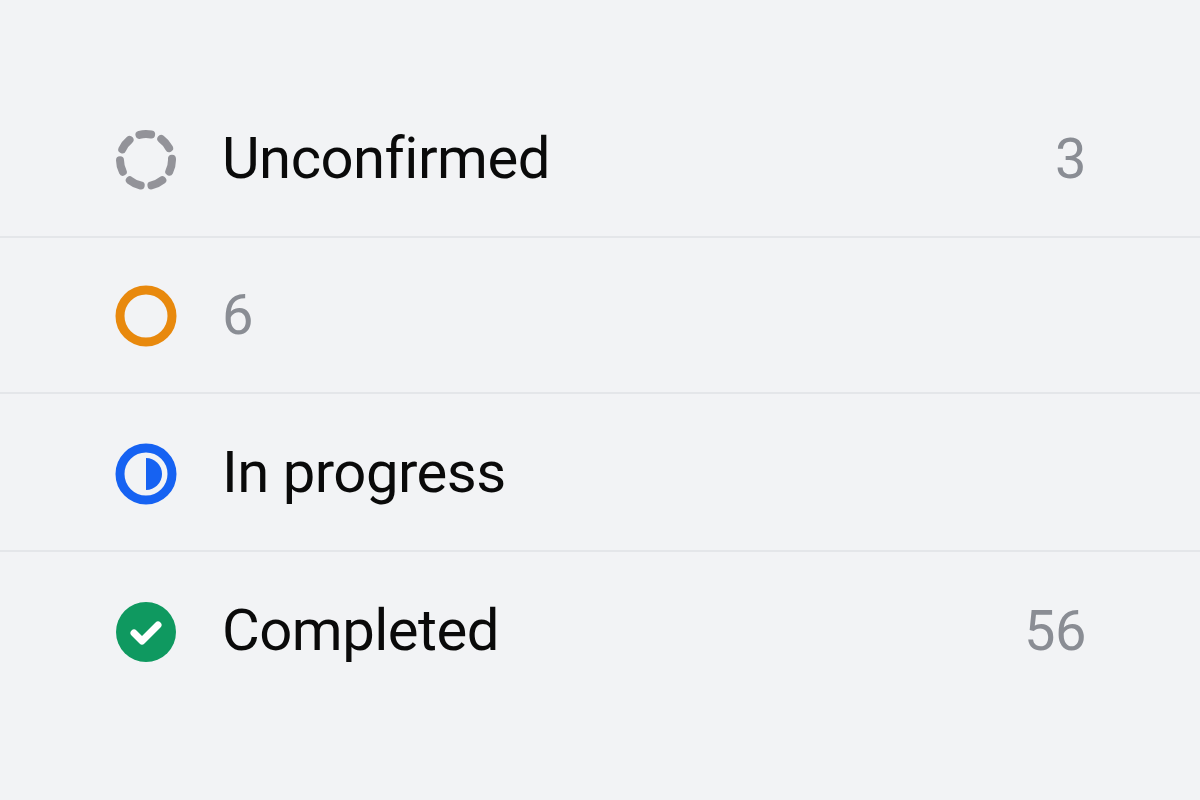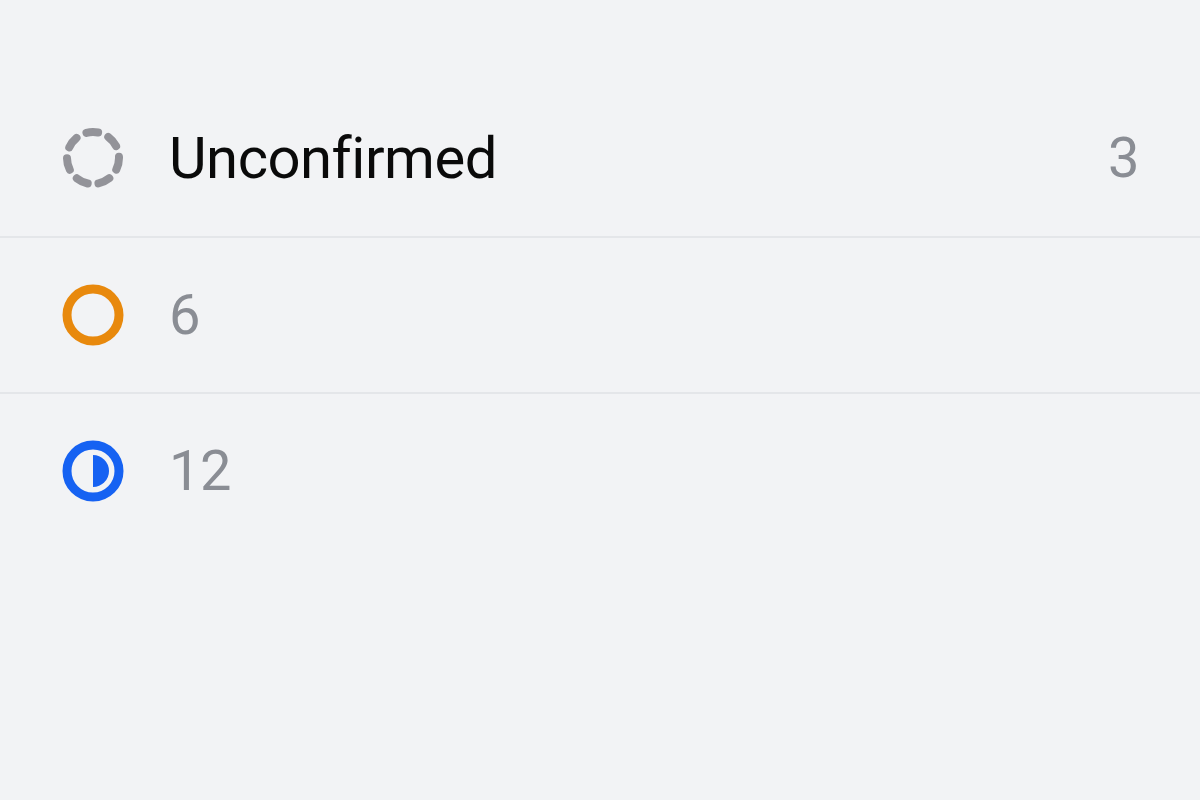--- a/index.html
+++ b/index.html
@@ -14,22 +14,22 @@
       height: 800px;
       overflow: hidden;
     }
     .status-list {
       display: flex;
       flex-direction: column;
       padding-top: 80px;
     }
     .status-row {
       display: flex;
-      align-items: center;
-      padding: 44px 61px;
+      align-items: flex-end;
+      padding: 44px 114px;
       border-top: 2px solid #e4e6e9;
       background: #f2f3f5;
     }
     .status-row:first-child {
       border-top: none;
     }
     .status-icon-wrap {
       width: 64px;
       height: 64px;
       display: flex;
@@ -76,17 +76,27 @@
     <div class="status-count">6</div>
   </div>
 
   <div class="status-row">
     <div class="status-icon-wrap">
       <svg width="64" height="64" viewBox="0 0 64 64">
         <circle cx="32" cy="32" r="26" fill="none" stroke="#1662f2" stroke-width="9"></circle>
         <path d="M 32 16 A 16 16 0 0 1 32 48 Z" fill="#1662f2"></path>
       </svg>
     </div>
-    <div class="status-count">12</div>
+    <div class="status-label">In progress</div>
   </div>
 
+  <div class="status-row">
+    <div class="status-icon-wrap">
+      <svg width="64" height="64" viewBox="0 0 64 64">
+        <circle cx="32" cy="32" r="30" fill="#0f9960"></circle>
+        <path d="M 20 33 L 28 41 L 44 25" fill="none" stroke="#ffffff" stroke-width="7" stroke-linecap="round" stroke-linejoin="round"></path>
+      </svg>
+    </div>
+    <div class="status-label">Completed</div>
+    <div class="status-count">56</div>
+  </div>
 
 </div>
 
 </body></html>

